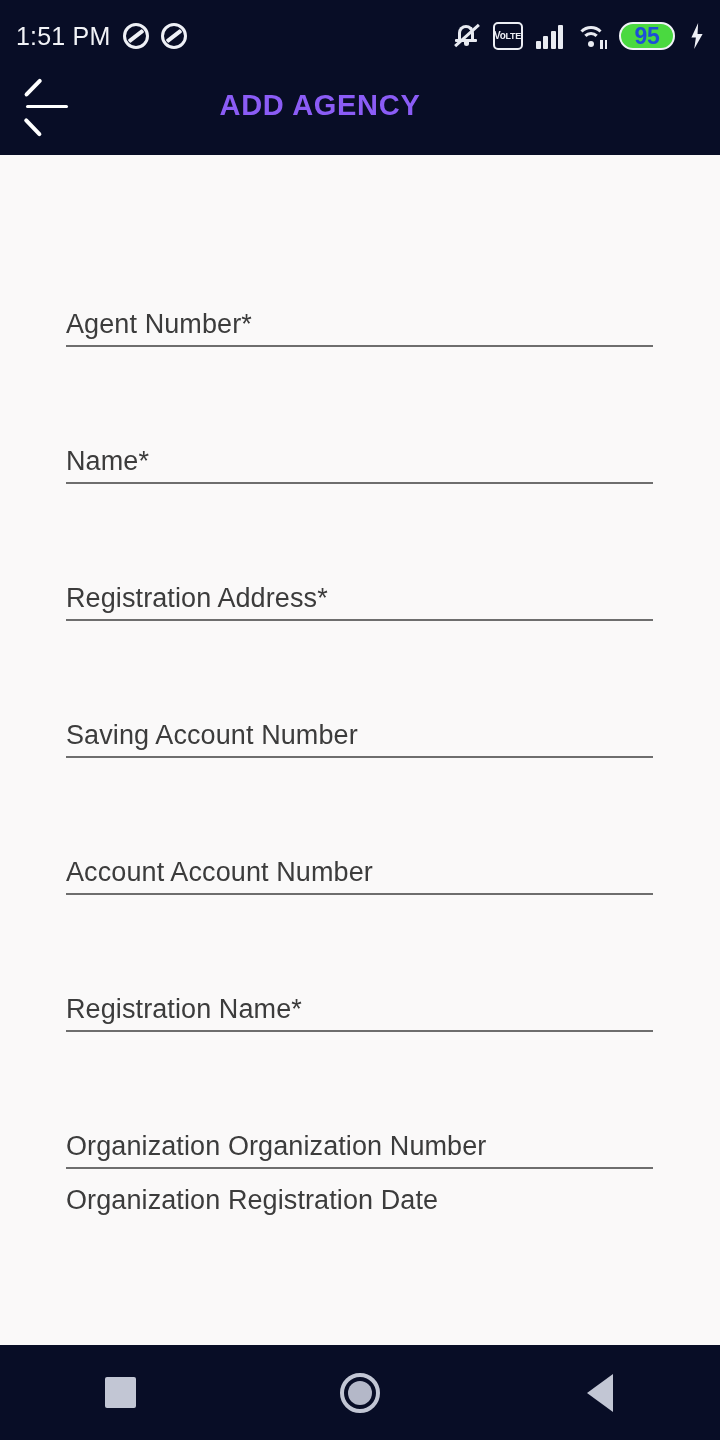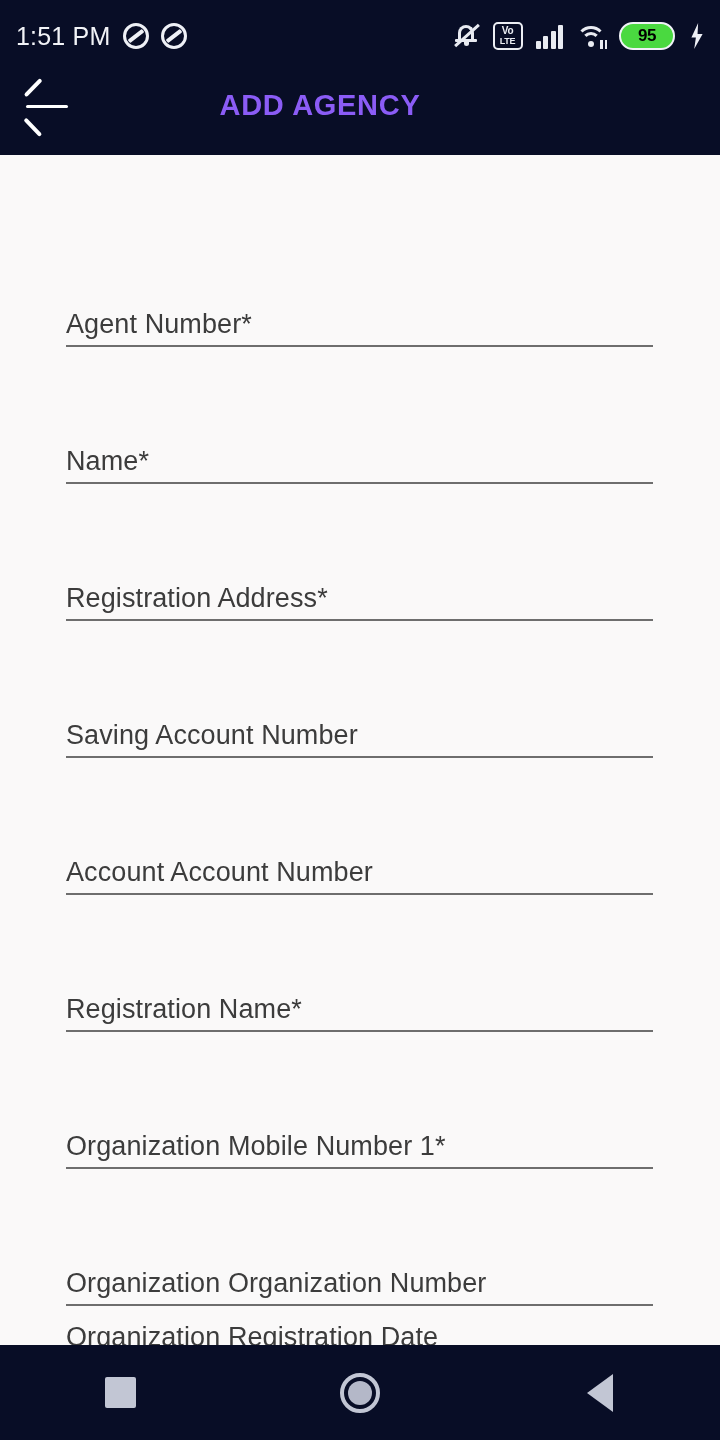--- a/index.html
+++ b/index.html
@@ -45,21 +45,21 @@
     position:absolute; left:11px; top:20px; width:5px; height:4px;
     background:#e8eaf1; border-radius:0 0 3px 3px;
   }
   .bell-mute .mute-line {
     position:absolute; left:-2px; top:12px; width:32px; height:3px;
     background:#e8eaf1; transform:rotate(-42deg);
   }
 
   .volte {
     width:30px; height:28px; border:2.5px solid #eceef4; border-radius:5px;
-    display:flex; flex-direction:column; align-items:center; justify-content:center;
+    display:flex; align-items:center; justify-content:center;
     line-height:1;
   }
   .volte span { font-size:10px; font-weight:700; color:#eceef4; letter-spacing:-.3px; }
   .volte .lte { font-size:9px; margin-top:1px; }
 
   .signal { display:flex; align-items:flex-end; gap:2.5px; height:26px; }
   .signal i { display:block; width:5px; background:#e9ebf2; border-radius:1px; }
   .signal i:nth-child(1){ height:8px; }
   .signal i:nth-child(2){ height:13px; }
   .signal i:nth-child(3){ height:18px; }
@@ -82,21 +82,21 @@
   }
   .wifi .updown i { position:absolute; width:2.5px; height:9px; background:#e9ebf2; }
   .wifi .updown i:nth-child(1){ left:0; }
   .wifi .updown i:nth-child(2){ right:0; }
 
   .battery {
     width:56px; height:28px; border:2.5px solid #f0f2f7; border-radius:14px;
     background:#4ad940; display:flex; align-items:center; justify-content:center;
     position:relative;
   }
-  .battery span { font-size:17px; font-weight:700; color:#000000; letter-spacing:-.4px; }
+  .battery span { font-size:23px; font-weight:700; color:#1d4ed8; letter-spacing:-.4px; }
 
   .bolt { width:18px; height:28px; position:relative; }
   .bolt::before {
     content:""; position:absolute; left:2px; top:1px;
     width:14px; height:26px; background:#eef0f6;
     clip-path:polygon(58% 0%, 10% 56%, 42% 56%, 30% 100%, 90% 42%, 54% 42%);
   }
 
   
   .app-bar {
@@ -255,24 +255,20 @@
       <div class="field">
         <div class="field-label">Account Account Number</div>
         <div class="field-underline"></div>
       </div>
 
       <div class="field">
         <div class="field-label">Registration Name*</div>
         <div class="field-underline"></div>
       </div>
 
-      <div class="field">
-        <div class="field-label">Organization Mobile Number 1*</div>
-        <div class="field-underline"></div>
-      </div>
 
       <div class="field">
         <div class="field-label">Organization Organization Number</div>
         <div class="field-underline"></div>
       </div>
 
       <div class="field cut">
         <div class="field-label">Organization Registration Date</div>
       </div>
 

